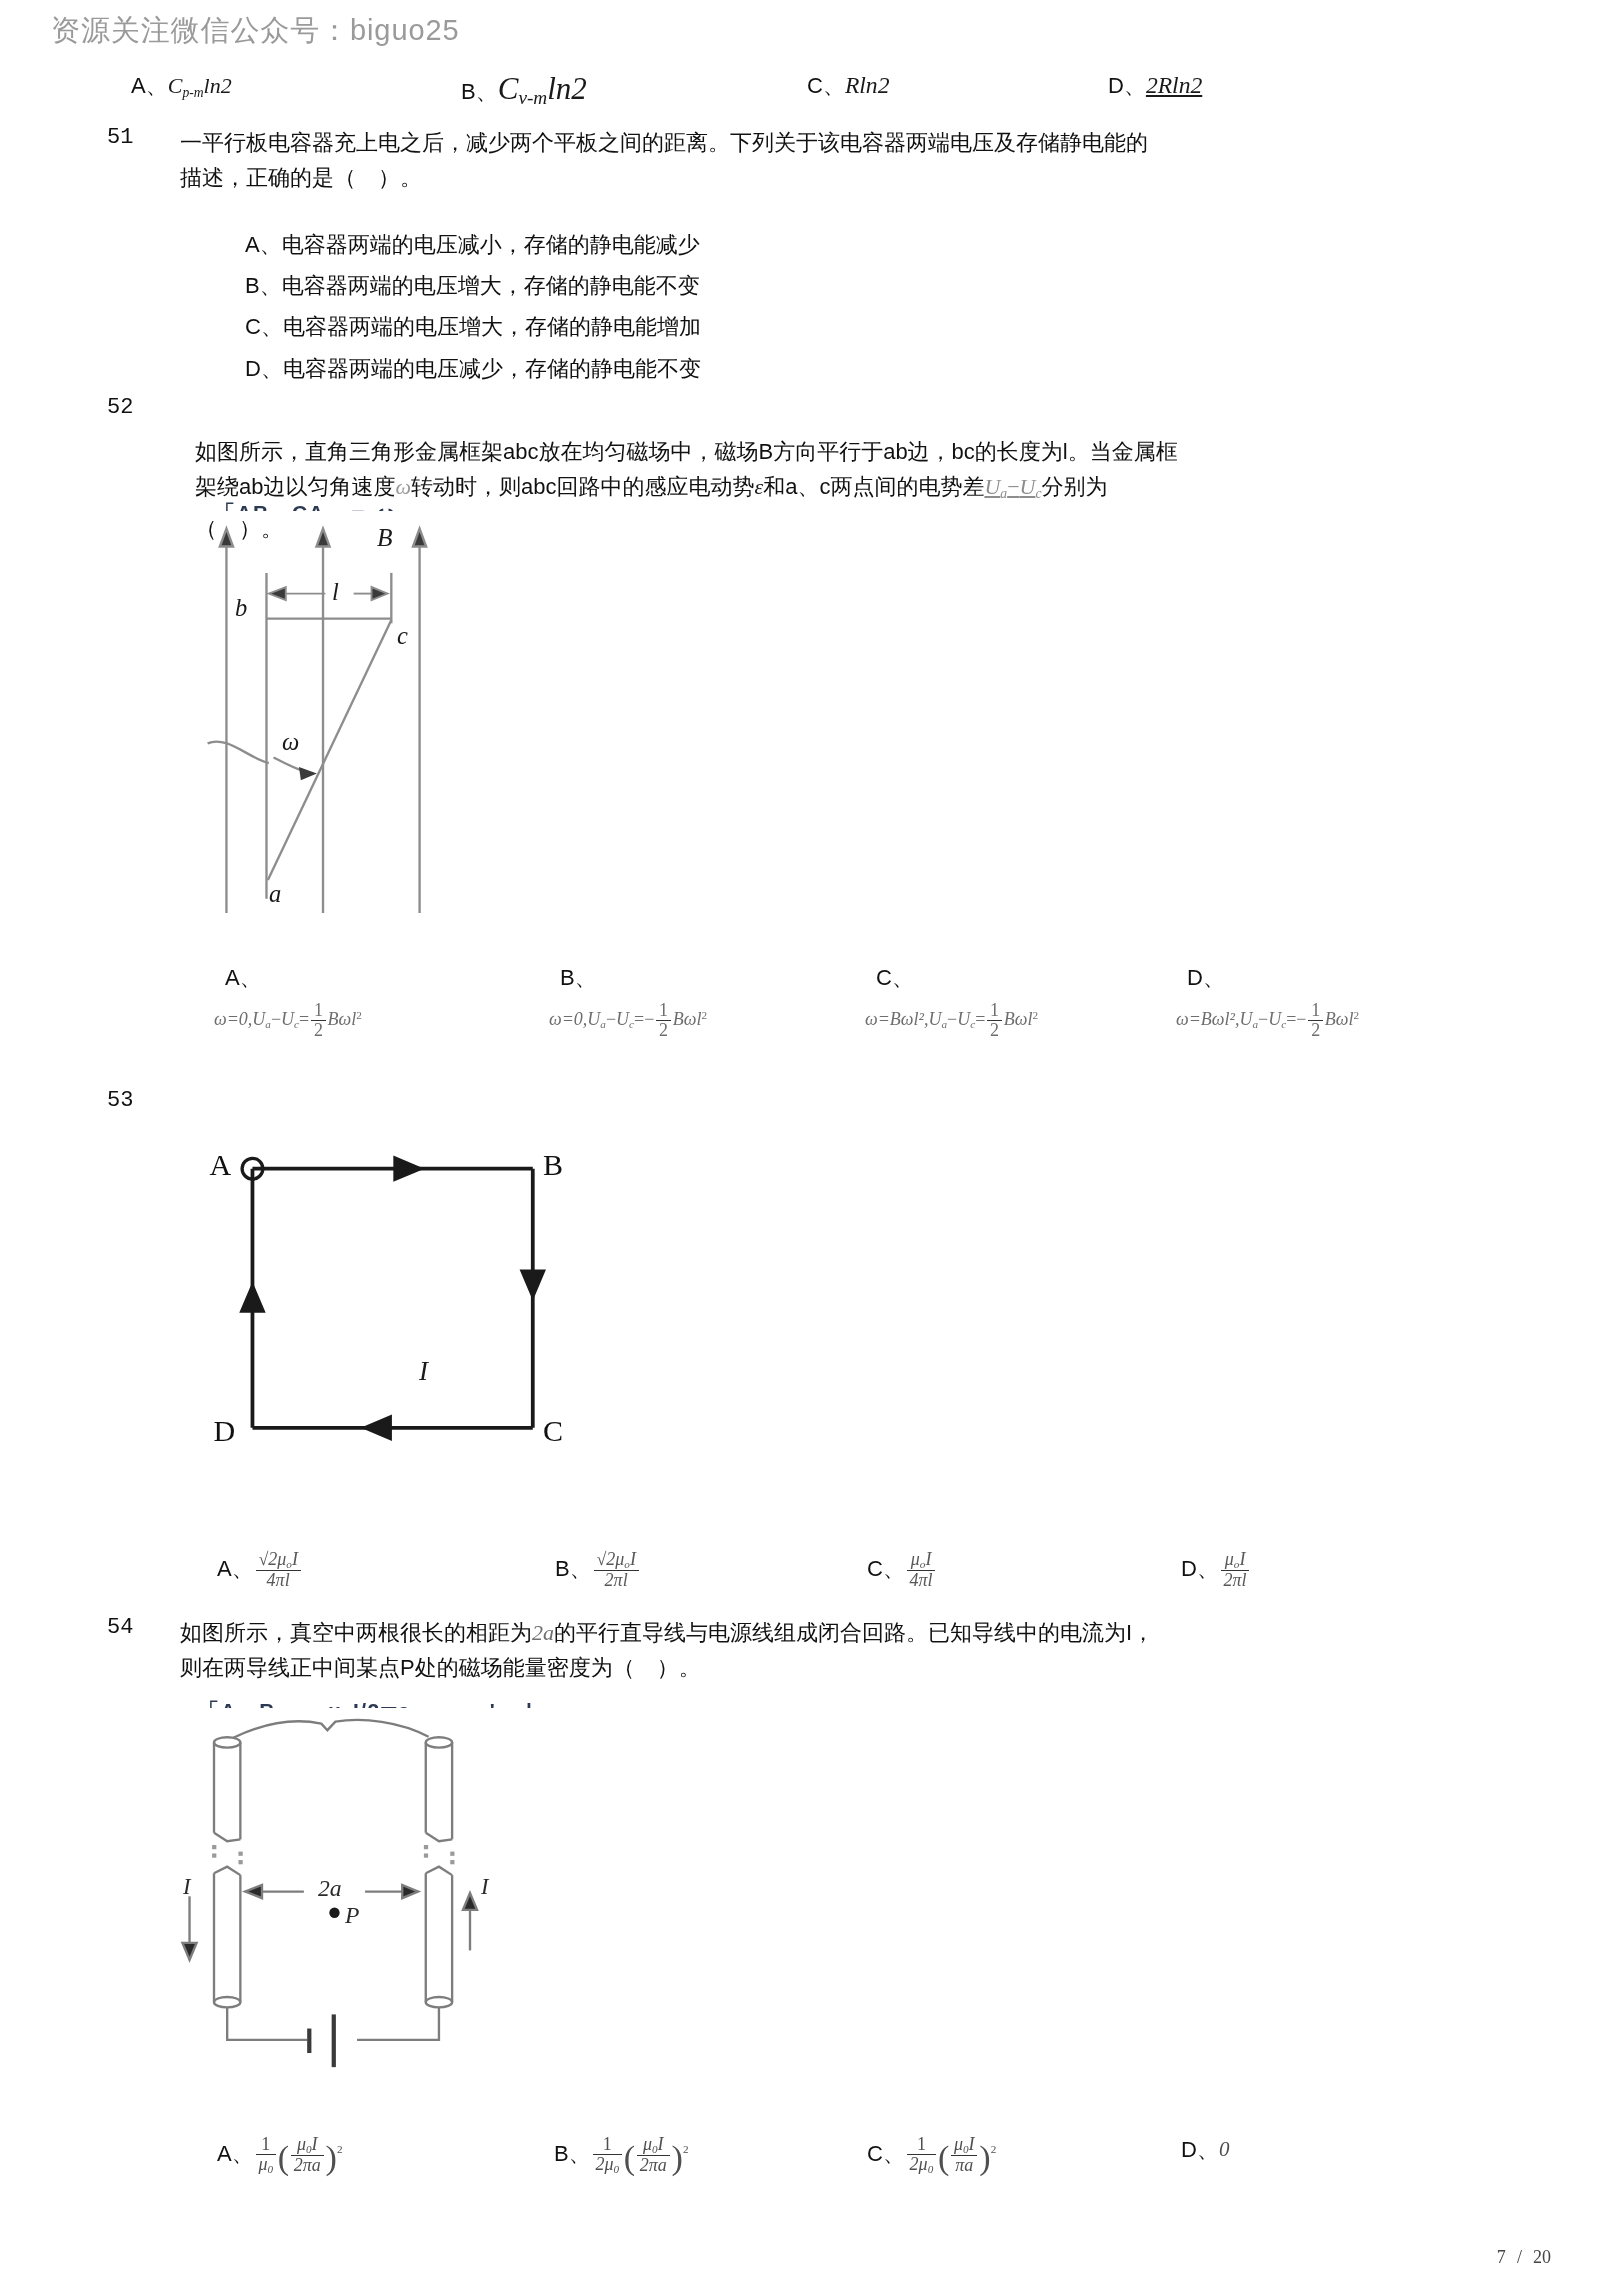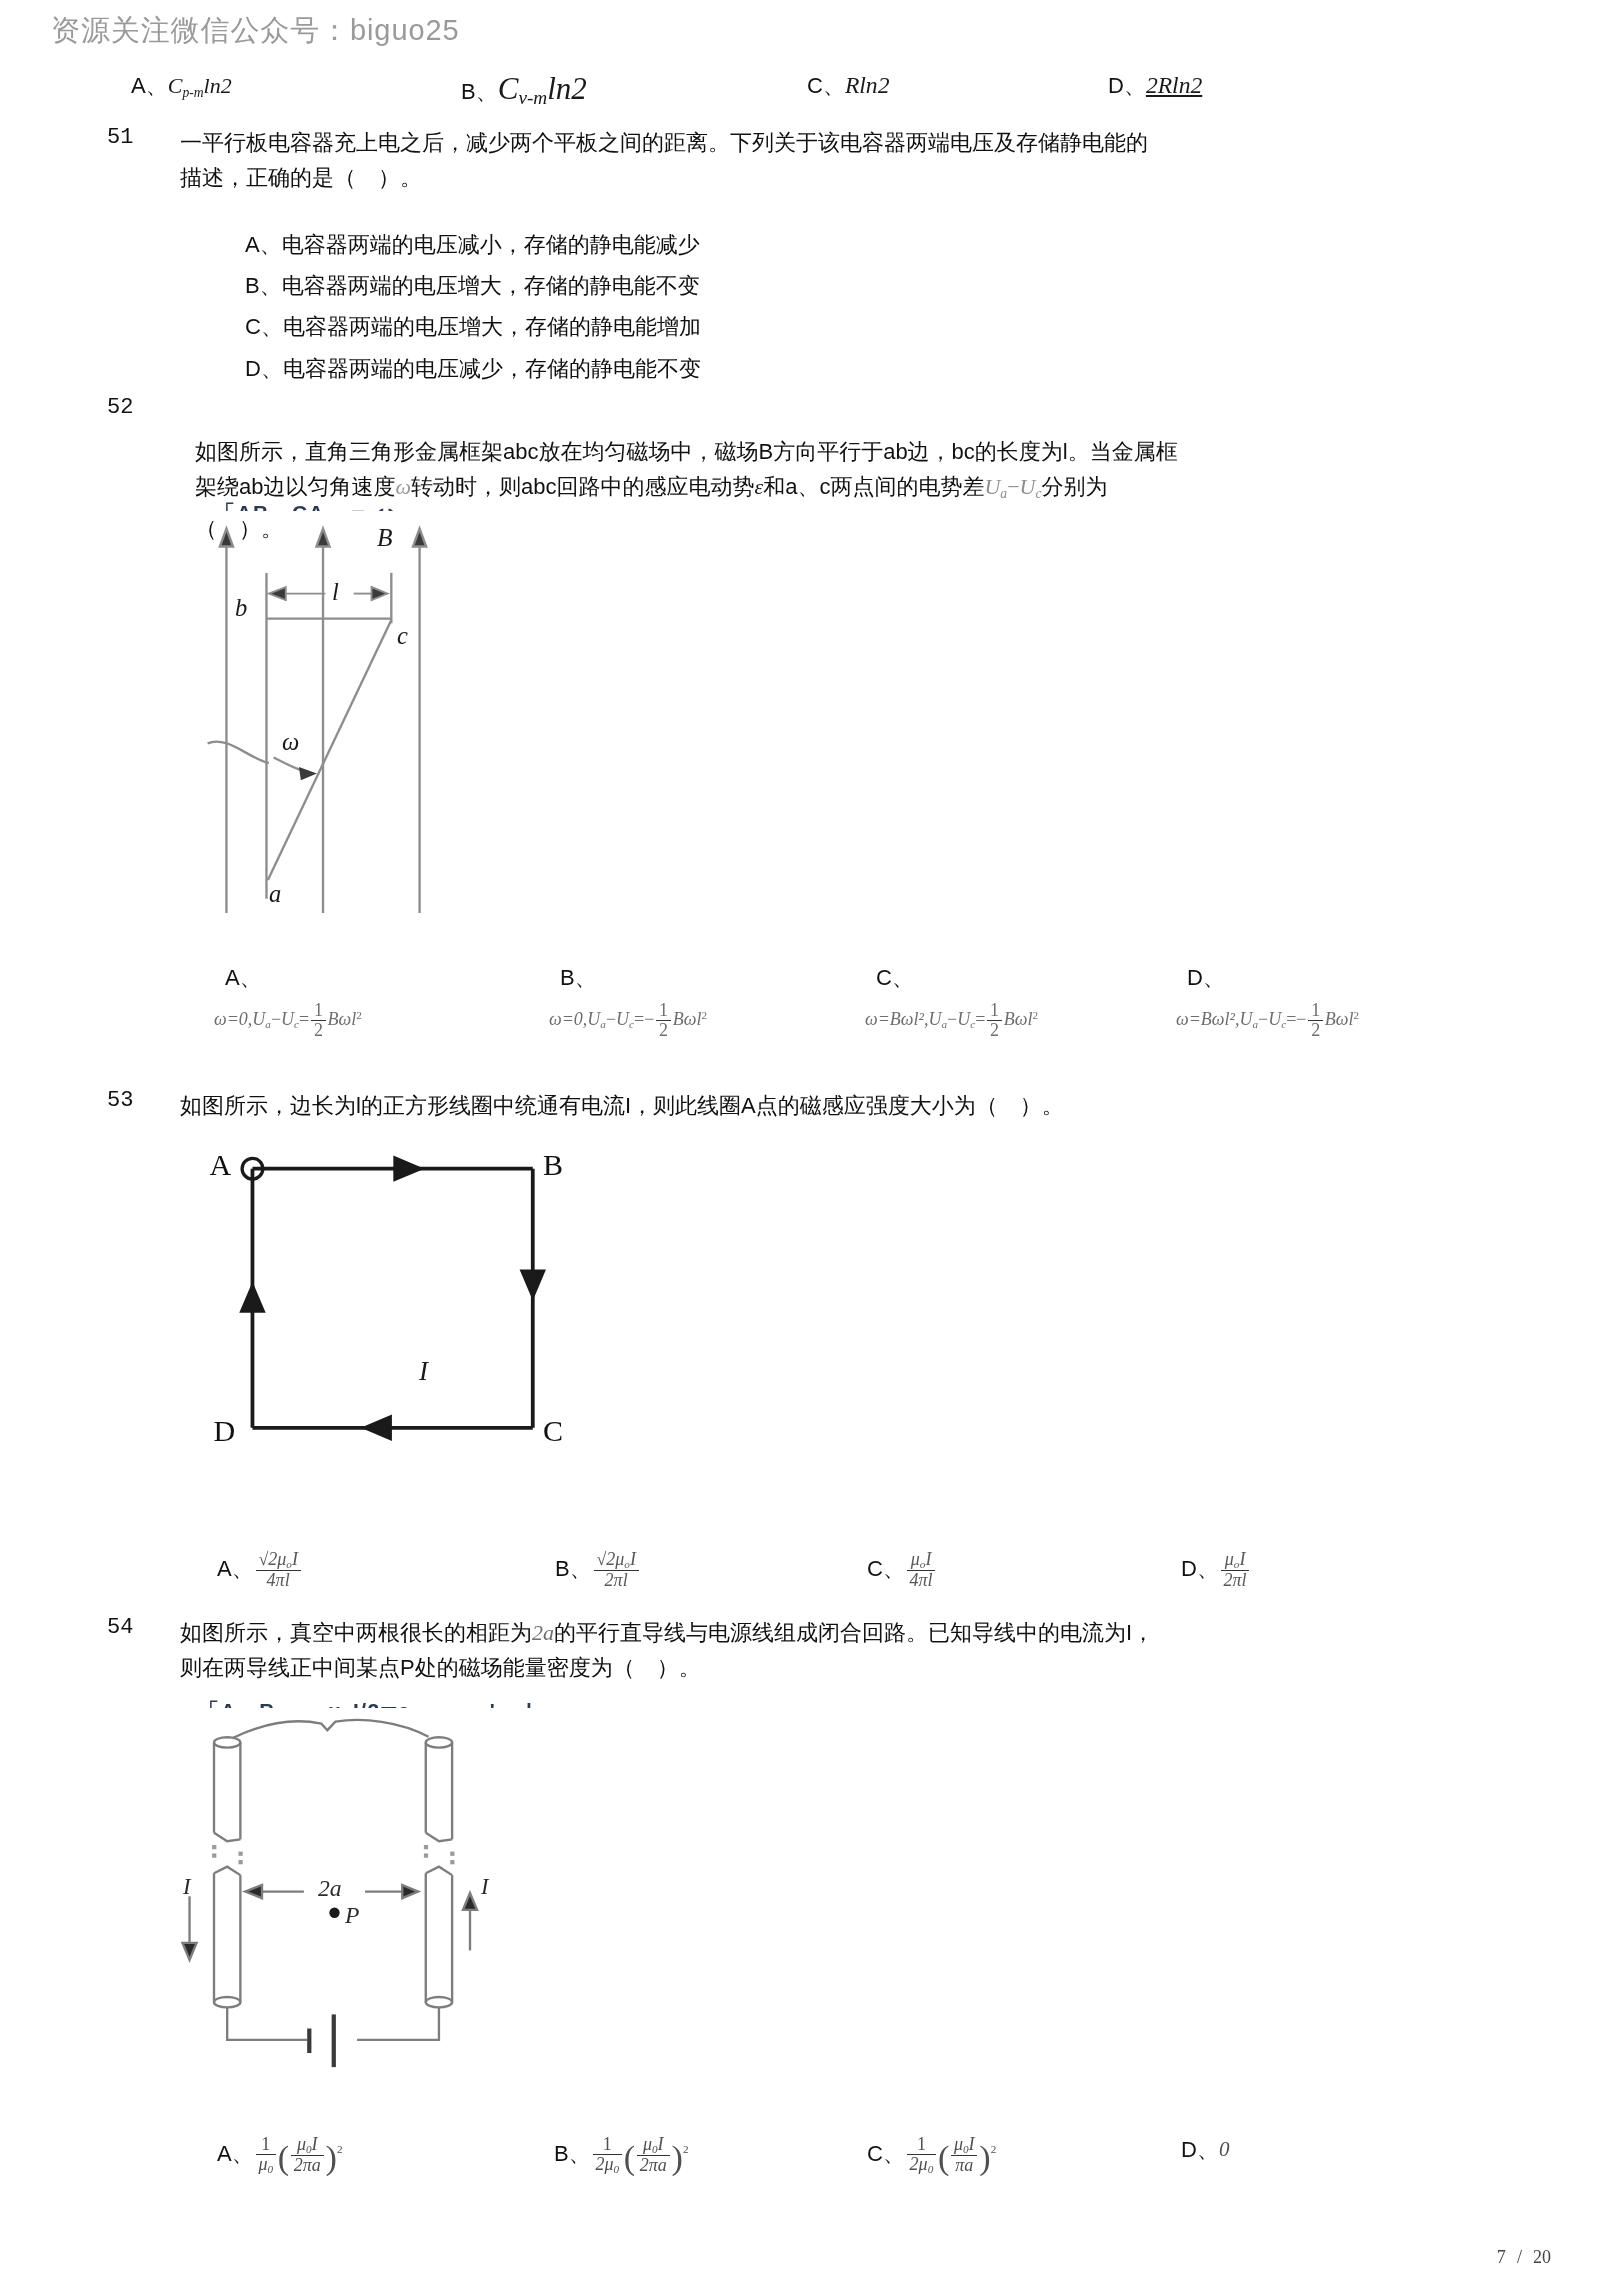--- a/index.html
+++ b/index.html
@@ -125,21 +125,21 @@
     <span>C、</span><span>电容器两端的电压增大，存储的静电能增加</span>
   </div>
   <div class="opt-line" style="left:245px; top:354px;">
     <span>D、</span><span>电容器两端的电压减少，存储的静电能不变</span>
   </div>
 
   <div class="qnum" style="left:107px; top:395px;">52</div>
   <div class="qbody" style="left:195px; top:395px; width:1315px;margin-top:39px;">
     <span>如图所示，直角三角形金属框架abc放在均匀磁场中，磁场B方向平行于ab边，bc的长度为l。当金属框</span>
     <span style="display:block;">
-      <span>架绕ab边以匀角速度</span><span class="math" style="color:#9a9a9a;">ω</span><span>转动时，则abc回路中的感应电动势</span><span class="math">ε</span><span>和a、c两点间的电势差</span><span class="math" style="color:#8d8d8d;"><span>U</span><span class="sub">a</span><span class="up">−</span><span>U</span><span class="sub">c</span></span><span>分别为</span>
+      <span>架绕ab边以匀角速度</span><span class="math" style="color:#9a9a9a;">ω</span><span>转动时，则abc回路中的感应电动势</span><span class="math">ε</span><span>和a、c两点间的电势差</span><span class="math" style="color:#8d8d8d;text-decoration:underline;"><span>U</span><span class="sub">a</span><span class="up">−</span><span>U</span><span class="sub">c</span></span><span>分别为</span>
     </span>
     <span style="display:block;">（　）。</span>
   </div>
 
   <div class="clip-artifact" style="left:214px; top:499px; width:377px; height:12.3px;">「AB、CA」＝ ω</div>
 
   <div class="fig52">
     <svg width="283" height="391" viewBox="0 0 600 830">
 
       <g stroke="#8d8d8d" stroke-width="5" fill="#3a3a3a">
@@ -190,21 +190,20 @@
     <span>ω=0,</span><span>U</span><span class="sub">a</span><span class="up">−</span><span>U</span><span class="sub">c</span><span class="up">=</span><span class="up">−</span><span class="frac up"><span class="num">1</span><span class="den">2</span></span><span>Bωl</span><span class="sup">2</span>
   </div>
   <div class="opt-line math math-sm" style="left:865px; top:1001px; color:#6e6e6e;">
     <span>ω=Bωl²,</span><span>U</span><span class="sub">a</span><span class="up">−</span><span>U</span><span class="sub">c</span><span class="up">=</span><span class="up"></span><span class="frac up"><span class="num">1</span><span class="den">2</span></span><span>Bωl</span><span class="sup">2</span>
   </div>
   <div class="opt-line math math-sm" style="left:1176px; top:1001px; color:#6e6e6e;">
     <span>ω=Bωl²,</span><span>U</span><span class="sub">a</span><span class="up">−</span><span>U</span><span class="sub">c</span><span class="up">=</span><span class="up">−</span><span class="frac up"><span class="num">1</span><span class="den">2</span></span><span>Bωl</span><span class="sup">2</span>
   </div>
 
   <div class="qnum" style="left:107px; top:1088px;">53</div>
-  <div class="qbody" style="left:180px; top:1088px; width:1315px;">如图所示，边长为l的正方形线圈中统通有电流I，则此线圈A点的磁感应强度大小为（　）。</div>
 
   <div class="fig53">
     <svg width="424" height="330" viewBox="0 0 900 700">
       <g stroke="#1a1a1a" stroke-width="8" fill="#1a1a1a">
 
         <line x1="105" y1="50" x2="700" y2="50"></line>
         <polygon points="460,50 408,28 408,72"></polygon>
 
         <line x1="700" y1="50" x2="700" y2="600"></line>
         <polygon points="700,320 678,268 722,268"></polygon>

